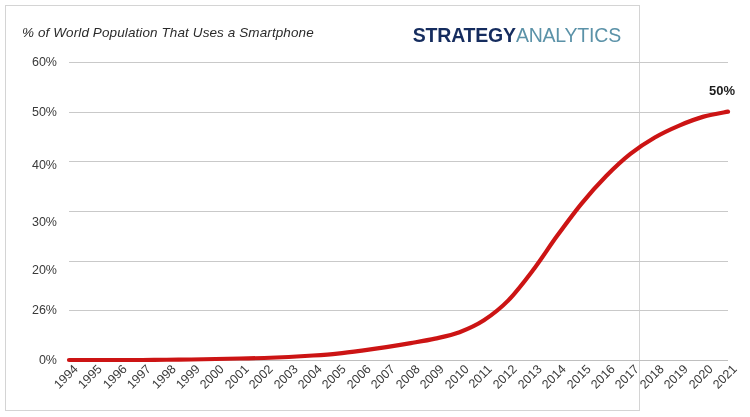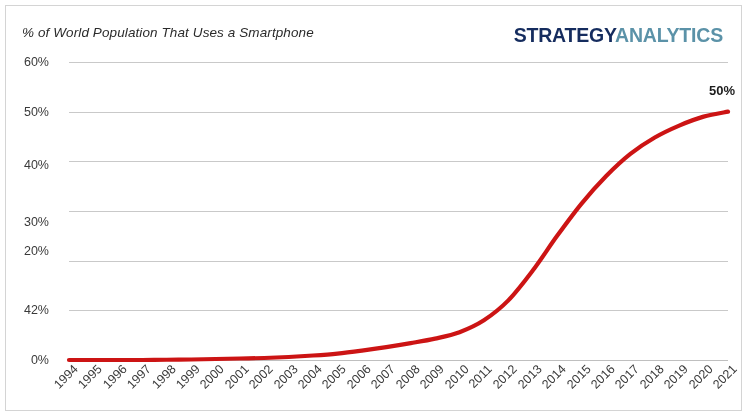--- a/index.html
+++ b/index.html
@@ -5,42 +5,42 @@
   * { box-sizing: border-box; margin: 0; padding: 0; }
   html, body {
     width: 750px; height: 417px;
     background: #ffffff;
     font-family: "Liberation Sans", sans-serif;
     overflow: hidden;
   }
   #frame {
     position: absolute;
     left: 5px; top: 5px;
-    width: 737px; height: 406px;
+    width: 635px; height: 406px;
     border: 1px solid #d4d4d4;
     background: #ffffff;
   }
   #title {
     position: absolute;
     left: 16px; top: 19px;
     font-size: 13.5px;
     font-style: italic;
     color: #2b2b2b;
     white-space: nowrap;
     letter-spacing: 0.1px;
   }
   #logo {
     position: absolute;
     right: 18px; top: 18px;
     font-size: 19.5px;
     white-space: nowrap;
     letter-spacing: -0.2px;
   }
   #logo .lg-a { font-weight: bold; color: #152c5e; }
-  #logo .lg-b { font-weight: bold; color: #5b92a8; }
+  #logo .lg-b { font-weight: normal; color: #5b92a8; }
 
   #plot {
     position: absolute;
     left: 63px; top: 56px;
     width: 659px; height: 298px;
   }
   .gridline {
     position: absolute;
     left: 0; width: 100%;
     height: 1px;
@@ -48,21 +48,21 @@
   }
   .axis-baseline {
     position: absolute;
     left: 0; width: 100%;
     height: 1px;
     background: #bfbfbf;
   }
   .ylabel {
     position: absolute;
     right: 100%;
-    margin-right: 20px;
+    margin-right: 12px;
     font-size: 12.5px;
     color: #3a3a3a;
     white-space: nowrap;
     transform: translateY(-50%);
     text-align: center;
   }
   #curve-svg {
     position: absolute;
     left: 0; top: 0;
     width: 100%; height: 100%;
@@ -106,22 +106,22 @@
         <div class="axis-baseline" style="top: 298px;"></div>
         <div class="gridline" style="top: 248.333px;"></div>
         <div class="gridline" style="top: 198.667px;"></div>
         <div class="gridline" style="top: 149px;"></div>
         <div class="gridline" style="top: 99.3333px;"></div>
         <div class="gridline" style="top: 49.6667px;"></div>
         <div class="gridline" style="top: 0px;"></div>
       </div>
     <div id="ylabel-layer">
         <div class="ylabel" style="top: 298px;">0%</div>
-        <div class="ylabel" style="top: 248.333px;">42%</div>
-        <div class="ylabel" style="top: 189px;">20%</div>
+        <div class="ylabel" style="top: 248.333px;">26%</div>
+        <div class="ylabel" style="top: 208px;">20%</div>
         <div class="ylabel" style="top: 160px;">30%</div>
         <div class="ylabel" style="top: 103px;">40%</div>
         <div class="ylabel" style="top: 49.6667px;">50%</div>
         <div class="ylabel" style="top: 0px;">60%</div>
       </div>
     <svg id="curve-svg" viewBox="0 0 659 298" preserveAspectRatio="none">
       <path id="curve-path" fill="none" stroke="#cc1414" stroke-width="4.2" stroke-linecap="round" stroke-linejoin="round" d="M 0.00 298.00 C 4.07 298.00, 16.27 298.00, 24.41 298.00 C 32.54 298.00, 40.68 298.00, 48.81 298.00 C 56.95 298.00, 65.09 298.04, 73.22 298.00 C 81.36 297.96, 89.49 297.83, 97.63 297.75 C 105.77 297.67, 113.90 297.63, 122.04 297.50 C 130.17 297.38, 138.31 297.17, 146.44 297.01 C 154.58 296.84, 162.72 296.68, 170.85 296.51 C 178.99 296.34, 187.12 296.26, 195.26 296.01 C 203.40 295.76, 211.53 295.43, 219.67 295.02 C 227.80 294.61, 235.94 294.11, 244.07 293.53 C 252.21 292.95, 260.35 292.37, 268.48 291.54 C 276.62 290.72, 284.75 289.64, 292.89 288.56 C 301.02 287.49, 309.16 286.33, 317.30 285.09 C 325.43 283.84, 333.57 282.52, 341.70 281.11 C 349.84 279.71, 357.98 278.46, 366.11 276.64 C 374.25 274.82, 382.38 273.25, 390.52 270.19 C 398.65 267.12, 406.79 263.56, 414.93 258.27 C 423.06 252.97, 431.20 246.68, 439.33 238.40 C 447.47 230.12, 455.60 219.36, 463.74 208.60 C 471.88 197.84, 480.01 185.01, 488.15 173.83 C 496.28 162.66, 504.42 151.48, 512.56 141.55 C 520.69 131.62, 528.83 122.51, 536.96 114.23 C 545.10 105.96, 553.23 98.34, 561.37 91.88 C 569.51 85.43, 577.64 80.21, 585.78 75.49 C 593.91 70.78, 602.05 67.05, 610.19 63.57 C 618.32 60.10, 626.46 56.95, 634.59 54.63 C 642.73 52.32, 654.93 50.49, 659.00 49.67"></path>
     </svg>
     <div id="datalabel" style="left: 653px; top: 35.6667px;">50%</div>
   </div>

